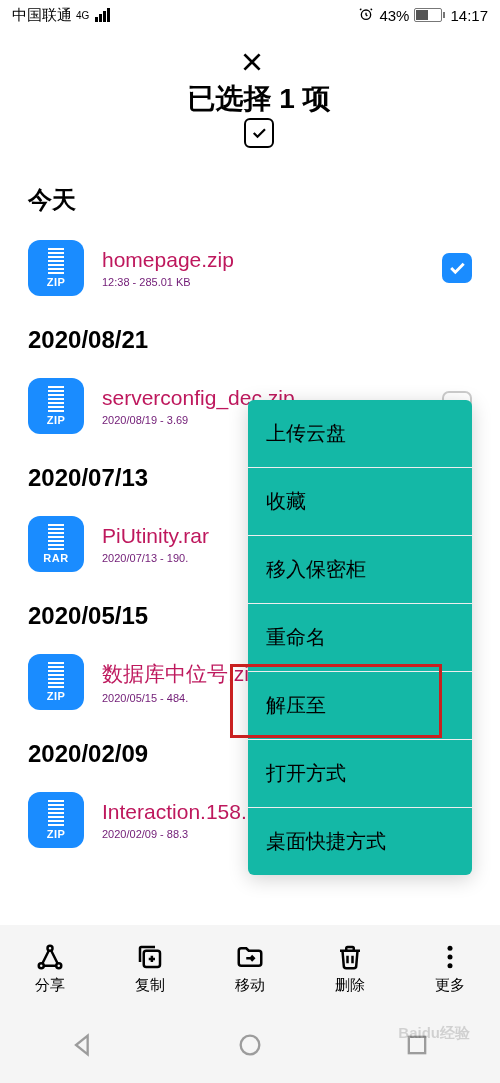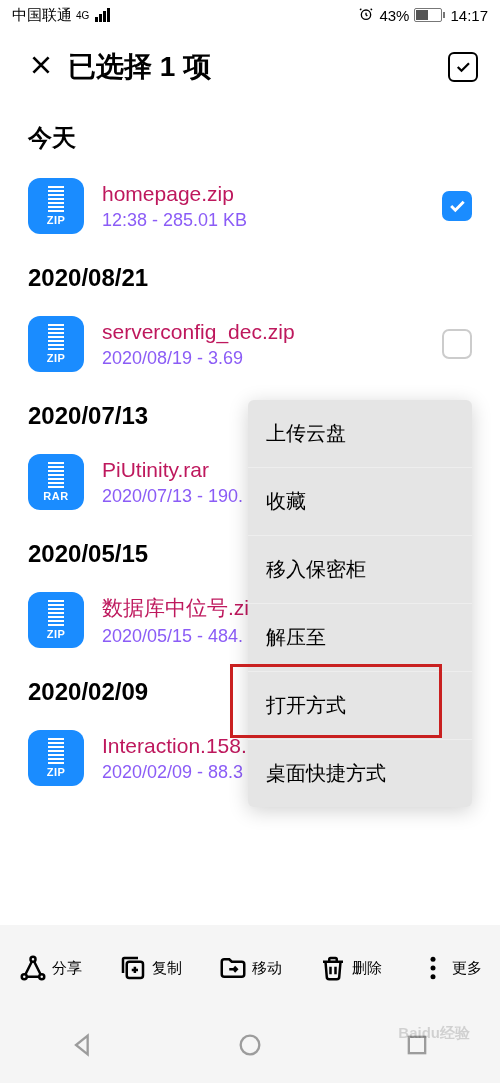--- a/index.html
+++ b/index.html
@@ -28,21 +28,22 @@
   .signal-bars span:nth-child(2){height:8px;}
   .signal-bars span:nth-child(3){height:11px;}
   .signal-bars span:nth-child(4){height:14px;}
   .battery { display: inline-flex; align-items: center; }
   .battery-body { width: 28px; height: 14px; border: 1.5px solid #777; border-radius: 2px; position: relative; }
   .battery-fill { position: absolute; left: 1px; top: 1px; bottom: 1px; width: 43%; background: #555; }
   .battery-tip { width: 2px; height: 6px; background: #777; margin-left: 1px; }
   .header {
     display: flex;
     align-items: center;
-    padding: 18px 22px 18px 28px;
+    padding: 18px 22px 18px 40px;
+    flex-direction: column;
   }
   .close-x { font-size: 32px; line-height: 1; color: #000; width: 40px; }
   .header-title { font-size: 28px; font-weight: 600; flex: 1; }
   .select-all {
     width: 30px; height: 30px; border: 2.5px solid #000; border-radius: 6px;
     display: flex; align-items: center; justify-content: center;
   }
   .select-all svg { width: 18px; height: 18px; }
   .content { padding: 0 0 120px 0; }
   .section-title { font-size: 24px; font-weight: 600; padding: 18px 28px 12px; }
@@ -55,34 +56,34 @@
     color: #fff; font-size: 10px; font-weight: 600;
     position: relative;
   }
   .file-icon.zip { background: #1a8cff; }
   .file-icon .zipper { width: 10px; height: 26px; background: #fff; border-radius: 2px; margin-bottom: 2px; position: relative;}
   .file-icon .zipper::before { content:""; position:absolute; left:-3px; right:-3px; top:0; bottom:0;
     background: repeating-linear-gradient(#fff 0, #fff 2px, #1a8cff 2px, #1a8cff 4px); }
   .file-icon .ext { font-size: 11px; letter-spacing: 0.5px; }
   .file-info { flex: 1; min-width: 0; }
   .file-name { font-size: 21px; color: #be185d; margin-bottom: 4px; white-space: nowrap; overflow: hidden; text-overflow: ellipsis;}
-  .file-meta { font-size: 18px; color: #8b5cf6; white-space: nowrap; overflow: hidden;}
+  .file-meta { font-size: 11px; color: #701a75; white-space: nowrap; overflow: hidden;}
   .check {
     width: 30px; height: 30px; border-radius: 7px;
     display: flex; align-items: center; justify-content: center; flex-shrink: 0;
   }
   .check.checked { background: #1a8cff; }
   .check.checked svg { stroke: #fff; }
   .check.unchecked { border: 2px solid #ccc; background: #fff; }
   .context-menu {
     position: absolute;
     right: 28px;
     top: 400px;
     width: 224px;
-    background: #e5e5e5;
+    background: #14b8a6;
     border-radius: 6px;
     box-shadow: 0 4px 20px rgba(0,0,0,0.18);
     z-index: 10;
   }
   .menu-item {
     padding: 20px 18px;
     font-size: 20px;
     border-bottom: 1px solid #eee;
   }
   .menu-item:last-child { border-bottom: none; }
@@ -95,21 +96,21 @@
   .bottom-toolbar {
     position: absolute;
     left: 0; right: 0; bottom: 72px;
     height: 86px;
     background: #f5f5f5;
     display: flex;
     justify-content: space-around;
     align-items: center;
   }
   .tool-item {
-    display: flex; flex-direction: row; align-items: center; gap: 4px;
+    display: flex; flex-direction: column; align-items: center; gap: 4px;
     font-size: 15px; color: #000;
   }
   .tool-item svg { width: 30px; height: 30px; }
   .nav-bar {
     position: absolute;
     left: 0; right: 0; bottom: 0;
     height: 72px;
     background: #f5f5f5;
     display: flex;
     justify-content: space-around;
@@ -234,20 +235,21 @@
       <div class="file-meta">2020/02/09 - 88.3</div>
     </div>
   </div>
 
 </div>
 
 <div class="context-menu">
   <div class="menu-item">上传云盘</div>
   <div class="menu-item">收藏</div>
   <div class="menu-item">移入保密柜</div>
+  <div class="menu-item">重命名</div>
   <div class="menu-item">解压至</div>
   <div class="menu-item">打开方式</div>
   <div class="menu-item">桌面快捷方式</div>
 </div>
 
 <div class="highlight-box" style="left:230px; top:664px; width:212px; height:74px;"></div>
 
 <div class="bottom-toolbar">
   <div class="tool-item">
     <svg viewBox="0 0 24 24" fill="none" stroke="#000" stroke-width="2">

